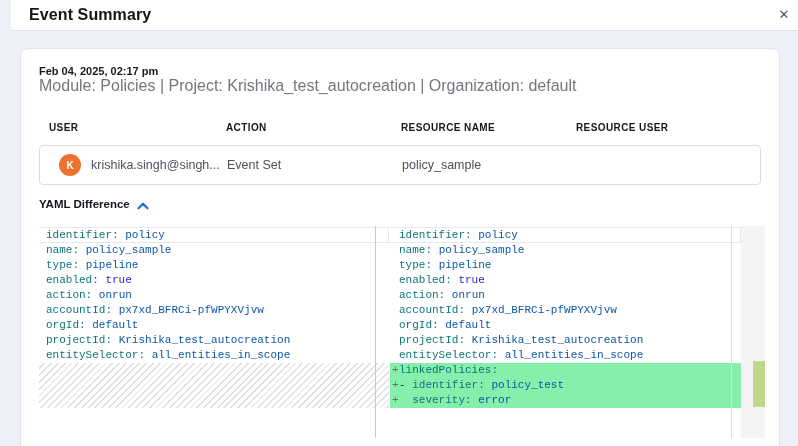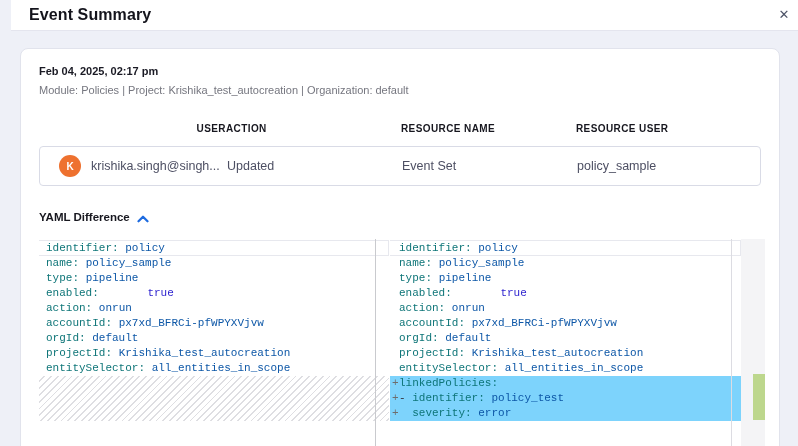--- a/index.html
+++ b/index.html
@@ -11,57 +11,57 @@
          border-bottom:1px solid #e4e5ee; display:flex; align-items:center; }
   .hdr-title { font-size:16px; font-weight:bold; color:#14141c; margin-left:18px; letter-spacing:.1px; }
   .close { position:absolute; right:16px; top:6px; font-size:13px; color:#4e5468; cursor:pointer;
            width:18px; height:18px; text-align:center; line-height:18px; }
 
   
   .card { position:absolute; left:20px; top:48px; width:760px; height:420px; background:#ffffff;
           border:1px solid #e1e3ec; border-radius:8px 8px 0 0; padding:16px 18px; overflow:hidden; }
 
   .date { font-size:11px; font-weight:bold; color:#1a1a24; }
-  .meta { font-size:11px; color:#75767f; margin-top:7px; }
+  .meta { font-size:16px; color:#75767f; }
 
   
   .thead { display:grid; grid-template-columns:187px 175px 175px 1fr; margin-top:27px; }
   .th { font-size:10px; font-weight:bold; color:#17171f; letter-spacing:.4px; }
-  .th:first-child { padding-left:10px;text-align:right; }
+  .th:first-child { padding-left:10px; }
 
   .trow { display:grid; grid-template-columns:187px 175px 175px 1fr; margin-top:12px; height:40px;
           border:1px solid #d9dbe6; border-radius:4px; align-items:center; background:#fff; }
   .cell { font-size:12.5px; color:#4d4f63; }
   .user-cell { display:flex; align-items:center; padding-left:19px; overflow:hidden; white-space:nowrap; }
   .avatar { width:22px; height:22px; border-radius:50%; background:#ee712f; color:#ffffff; font-size:10px;
             font-weight:bold; display:inline-flex; align-items:center; justify-content:center;
             margin-right:10px; flex:0 0 auto; }
 
   
-  .yaml-row { margin-top:21px; display:flex; align-items:center; gap:7px;text-align:right; }
+  .yaml-row { margin-top:9px; display:flex; align-items:center; gap:7px;text-align:right; }
   .yaml-label { font-size:11.5px; font-weight:bold; color:#17171f; }
   .chev { cursor:pointer; display:inline-block; margin-top:2px; }
 
   
   .diff { position:relative; margin-top:12px; width:726px; height:212px; background:#ffffff; overflow:hidden; }
   .pane { position:absolute; top:0; bottom:0; background:#ffffff; }
   .pane-left { left:0; width:351px; }
   .pane-right { left:351px; width:351px; }
   .divider { position:absolute; left:336px; top:0; bottom:0; width:1px; background:#c9cace; z-index:5; }
 
   .code { position:relative; padding-top:2px; font-family:Liberation Mono, monospace;
           font-size:11px; line-height:15px; white-space:pre; z-index:2; }
   .cl { height:15px; padding-left:7px; }
   .pane-right .cl { padding-left:2px; }
   .gt { display:inline-block; width:7px; color:#6d6d6d; }
   .tk-key { color:#0e7578; }
   .tk-val { color:#0d57a7; }
-  .tk-bool { color:#2f24cf;margin-left:42px; }
+  .tk-bool { color:#2f24cf; }
   .tk-pl  { color:#30303a; }
-  .added { background:#7dd3fc; }
+  .added { background:#86efac; }
 
   .line1-hl { position:absolute; top:1px; height:16px; border-top:1px solid #e7e8ee;
               border-bottom:1px solid #e7e8ee; border-right:1px solid #e7e8ee; z-index:1; }
   .pane-left .line1-hl { left:0; width:350px; }
   .pane-right .line1-hl { left:0; width:351px; }
 
   .hatch { position:absolute; left:0; top:137px; width:350px; height:45px; z-index:1;
            background:repeating-linear-gradient(135deg,#ffffff 0px,#ffffff 3.5px,#dedee2 3.5px,#dedee2 4.8px); }
 
   .scroll-line { position:absolute; right:9px; top:0; bottom:0; width:1px; background:#dcdce2; z-index:4; }
@@ -86,21 +86,20 @@
       <div class="th">ACTION</div>
       <div class="th">RESOURCE NAME</div>
       <div class="th">RESOURCE USER</div>
     </div>
 
   <div class="trow">
     <div class="cell user-cell">
       <span class="avatar">K</span>
       <span>krishika.singh@singh...</span>
     </div>
-    <div class="cell">Updated</div>
     <div class="cell">Event Set</div>
     <div class="cell">policy_sample</div>
   </div>
 
   <div class="yaml-row">
     <span class="yaml-label">YAML Difference</span>
     <span class="chev">
       <svg width="12" height="8" viewBox="0 0 12 8">
         <polyline points="1.5,6.3 6,1.7 10.5,6.3" fill="none" stroke="#1f6ce0" stroke-width="2.2" stroke-linecap="round" stroke-linejoin="round"></polyline>
       </svg>

